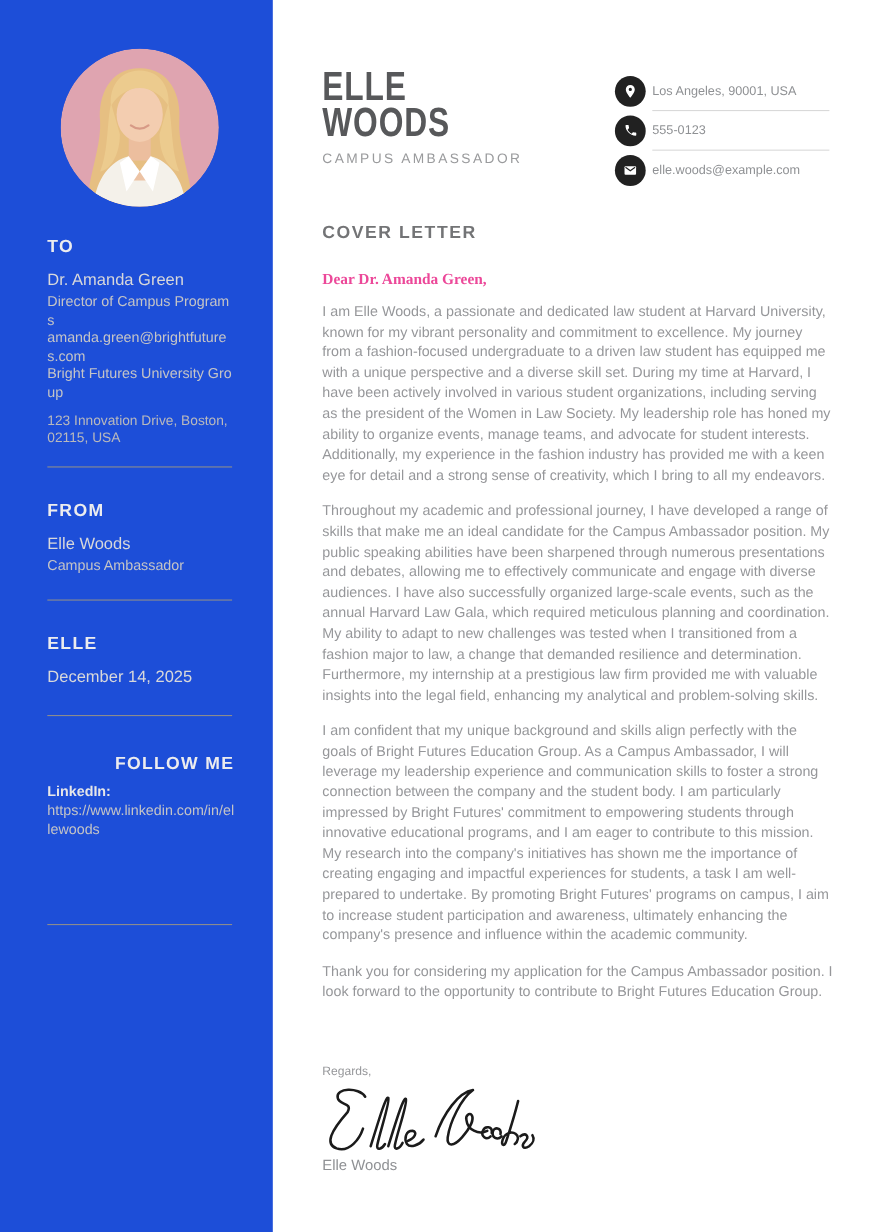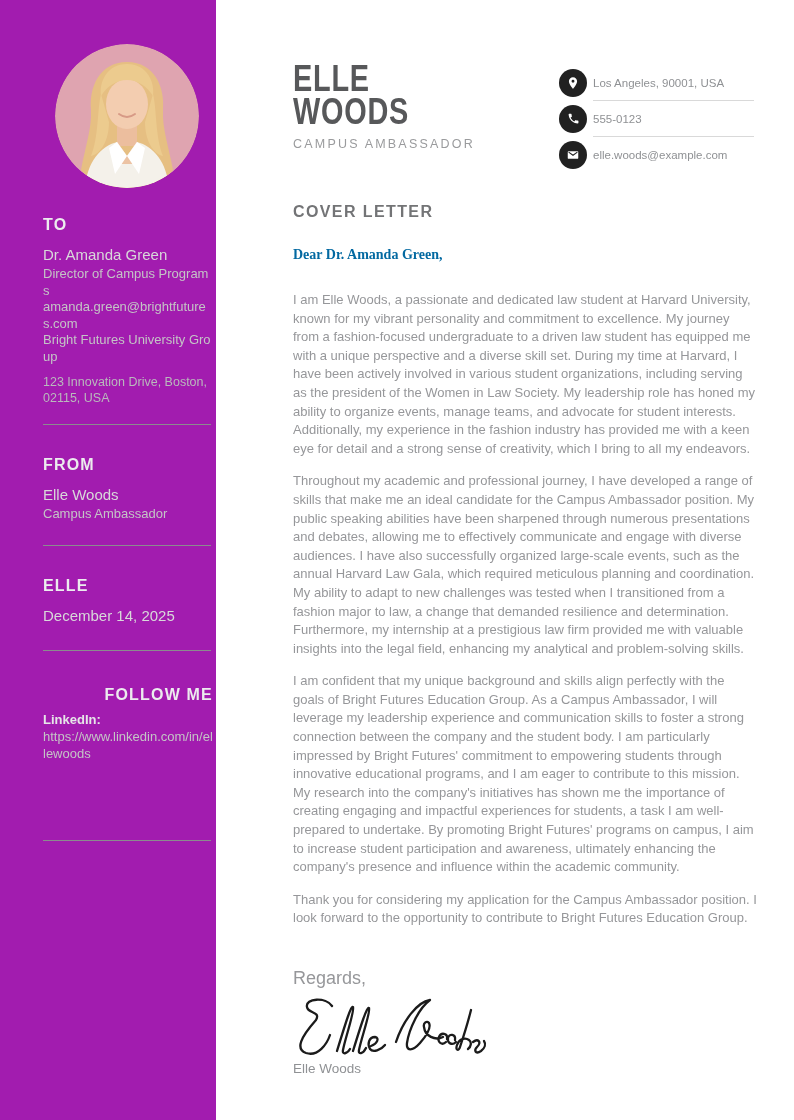--- a/index.html
+++ b/index.html
@@ -3,22 +3,22 @@
 <meta charset="utf-8">
 <style>
   * { margin:0; padding:0; box-sizing:border-box; }
   html,body { width:794px; }
   body {
     width:794px; height:1120px; position:relative; background:#ffffff;
     font-family:"Liberation Sans", sans-serif; overflow:hidden;
   }
   
   .sidebar {
-    position:absolute; left:0; top:0; width:216px; height:1120px;
-    background:#a21caf;
+    position:absolute; left:0; top:0; width:248px; height:1120px;
+    background:#1d4ed8;
   }
   .photo-wrap { position:absolute; left:55px; top:44px; width:144px; height:144px;
     border-radius:50%; overflow:hidden; }
   .side-section { position:absolute; left:43px; width:170px; color:#c6c6c8; }
   .side-heading { font-size:16px; font-weight:bold; color:#ececee;
     letter-spacing:1.2px; margin-bottom:12px; }
   .side-name { font-size:15px; color:#d8d8da; margin-bottom:3px; }
   .side-line { font-size:13px; line-height:16.5px; color:#c4c4c6; word-break:break-all; }
   .side-address { font-size:12.5px; line-height:16px; color:#b9b9bc; margin-top:9px;
     width:165px; }
@@ -37,24 +37,24 @@
   .contact-icon { width:28px; height:28px; border-radius:50%; background:#212121;
     flex:0 0 28px; display:flex; align-items:center; justify-content:center; }
   .contact-text { font-size:11.5px; color:#8f9194; margin-left:6px; white-space:nowrap; }
   .contact-sep { height:1px; background:#d9d9d9; margin:0 0 0 34px; width:161px;
     margin-top:3px; margin-bottom:3px; }
   
   .letter { position:absolute; left:293px; top:203px; width:466px; }
   .letter-heading { font-size:16px; font-weight:bold; letter-spacing:1.4px;
     color:#737476; margin-bottom:26px; }
   .salutation { font-family:"Liberation Serif", serif; font-weight:bold;
-    font-size:14px; color:#0369a1; margin-bottom:28px; }
+    font-size:14px; color:#ec4899; margin-bottom:11px; }
   .para { font-size:13px; line-height:18.6px; color:#96979a; margin-bottom:14px;
     text-align:left; }
-  .closing { font-size:18px; color:#96979a; margin-top:40px; }
+  .closing { font-size:11px; color:#96979a; margin-top:57px; }
   .signature-svg { display:block; margin-top:6px; }
   .sig-name { font-size:13.5px; color:#8f9194; margin-top:2px; }
 </style>
 </head>
 <body>
 
 <div class="sidebar">
 
   <div class="photo-wrap">
     <svg width="144" height="144" viewBox="0 0 144 144">

